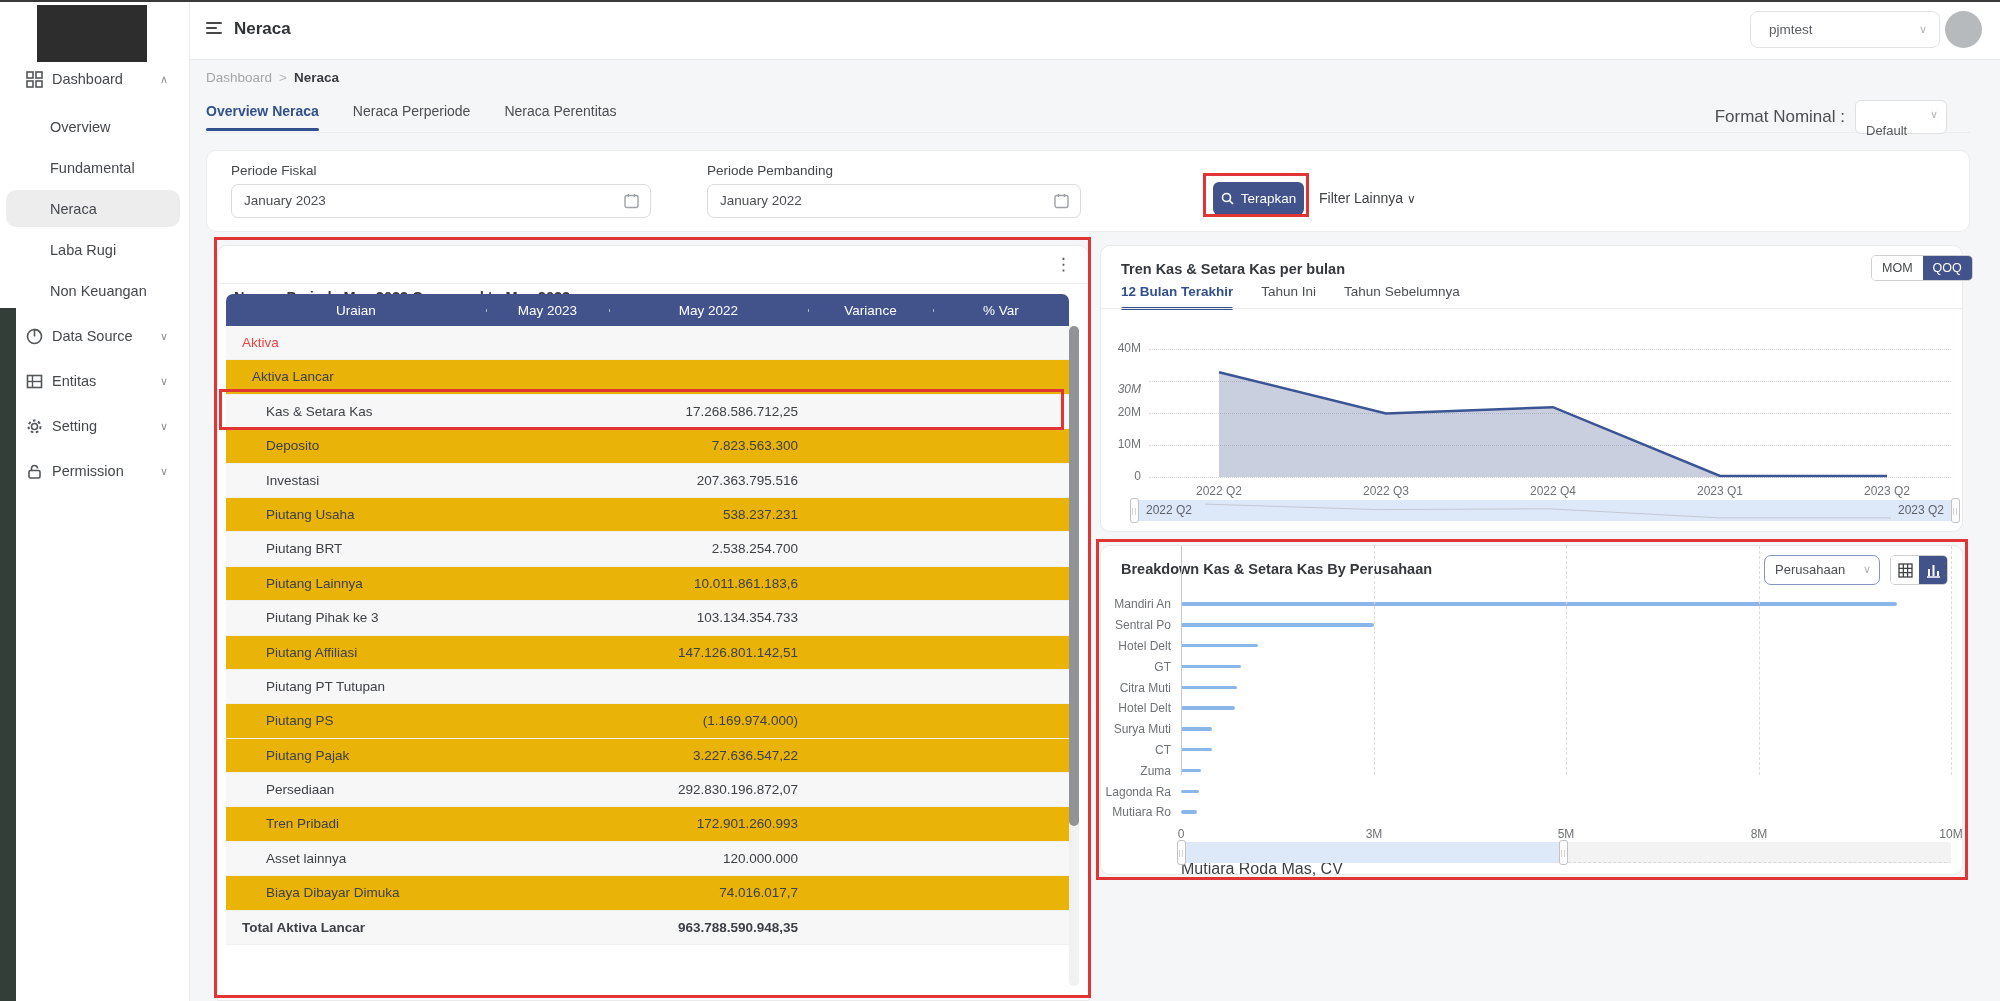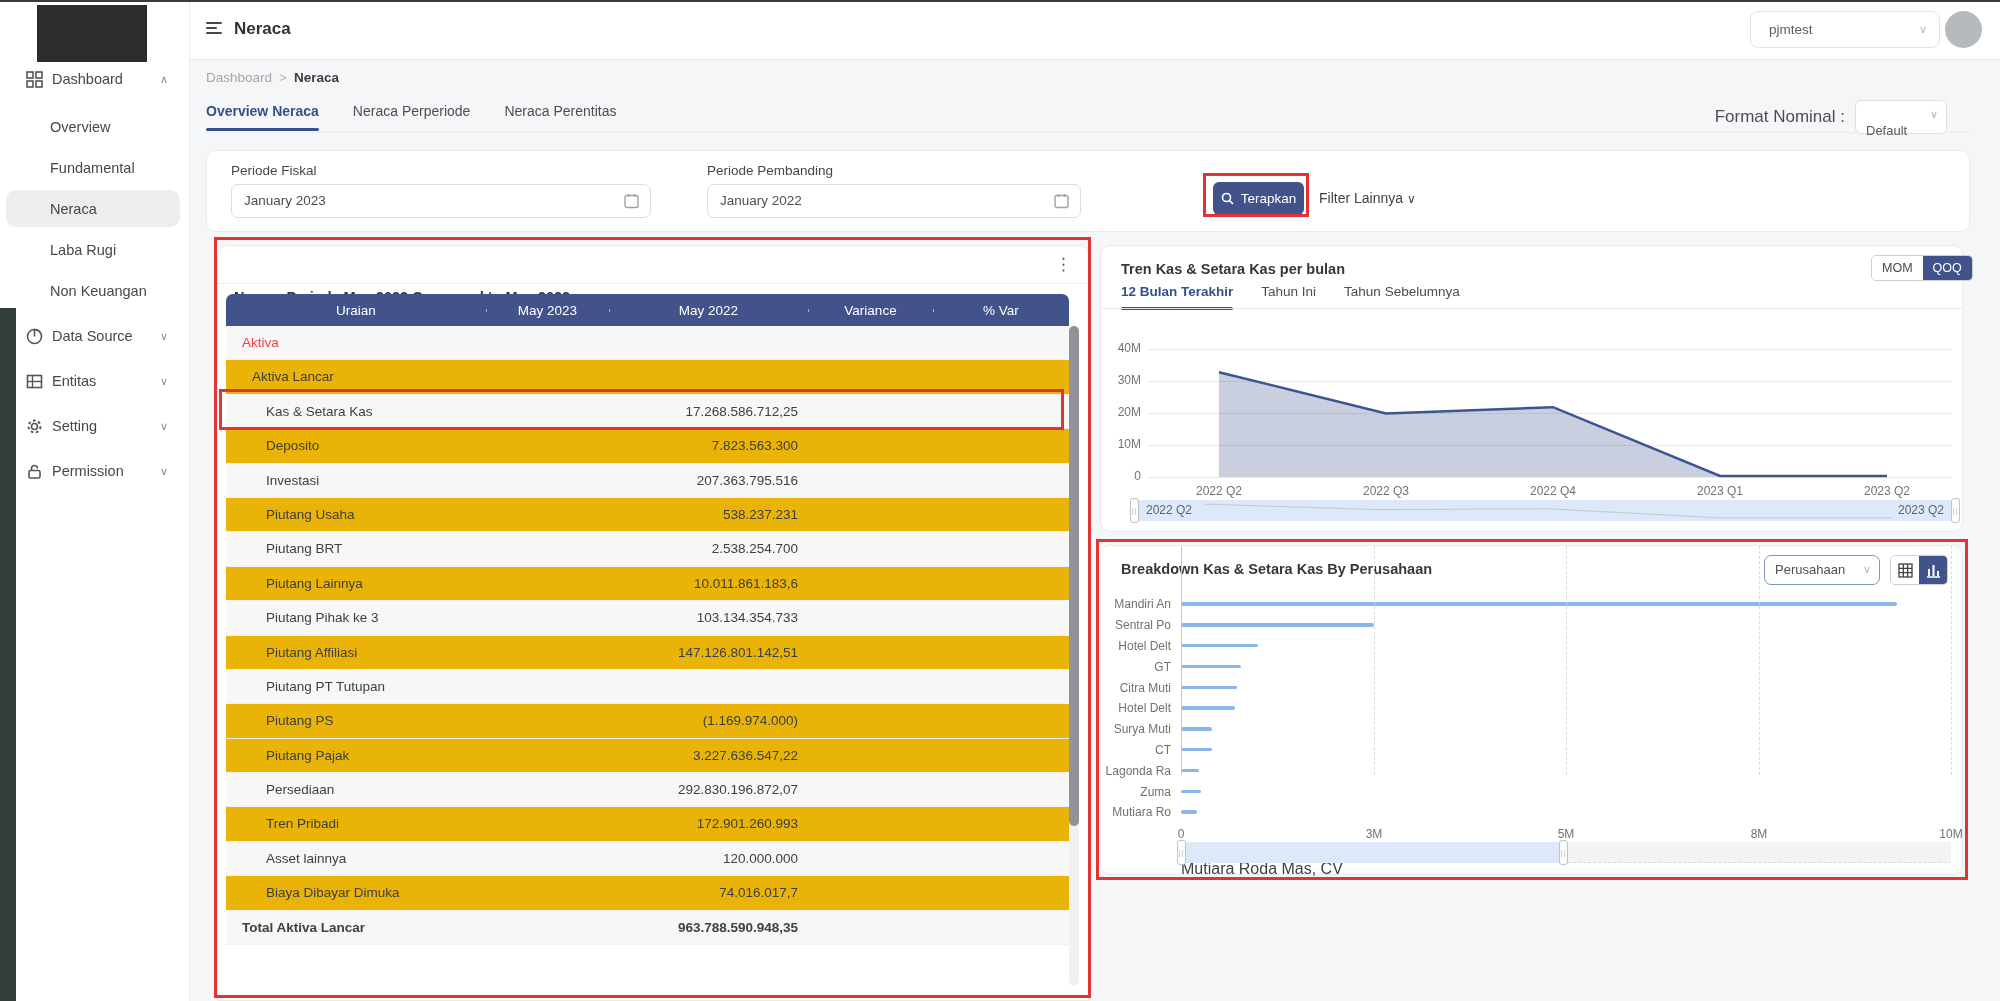--- a/index.html
+++ b/index.html
@@ -382,21 +382,21 @@
           <polyline id="prev-line" points="72,4.1 244,9.6 416,8.8 587,17.9 758,17.9" fill="none" stroke="#c3c8d1" stroke-width="1"></polyline>
         </svg>
       <div class="bhandle" style="left:-3px;">||</div>
       <div class="blabel" style="left:13px;">2022 Q2</div>
       <div class="blabel" style="right:13px;">2023 Q2</div>
       <div class="bhandle" style="right:-3px;">||</div>
     </div>
   <div class="hgrid" style="top: 103px;"></div>
       <div class="ytick" style="top: 95px;">40M</div>
       <div class="hgrid" style="top: 135px;"></div>
-      <div class="ytick" style="top: 127px;">30M</div>
+      <div class="ytick" style="top: 136px; font-style: italic;">30M</div>
       <div class="hgrid" style="top: 167px;"></div>
       <div class="ytick" style="top: 159px;">20M</div>
       <div class="hgrid" style="top: 199px;"></div>
       <div class="ytick" style="top: 191px;">10M</div>
       <div class="hgrid" style="top: 231px;"></div>
       <div class="ytick" style="top: 223px;">0</div>
       <div class="xtick" style="left: 118px; top: 238px;">2022 Q2</div>
       <div class="xtick" style="left: 285px; top: 238px;">2022 Q3</div>
       <div class="xtick" style="left: 452px; top: 238px;">2022 Q4</div>
       <div class="xtick" style="left: 619px; top: 238px;">2023 Q1</div>
@@ -485,29 +485,29 @@
             <div class="bd-bar" style="width: 31px;"></div>
           </div>
         </div>
         <div class="bd-row">
           <div class="bd-label">CT</div>
           <div class="bd-barzone">
             <div class="bd-bar" style="width: 31px;"></div>
           </div>
         </div>
         <div class="bd-row">
+          <div class="bd-label">Zuma</div>
+          <div class="bd-barzone">
+            <div class="bd-bar" style="width: 20px;"></div>
+          </div>
+        </div>
+        <div class="bd-row">
           <div class="bd-label">Lagonda Ra</div>
           <div class="bd-barzone">
             <div class="bd-bar" style="width: 18px;"></div>
-          </div>
-        </div>
-        <div class="bd-row">
-          <div class="bd-label">Zuma</div>
-          <div class="bd-barzone">
-            <div class="bd-bar" style="width: 20px;"></div>
           </div>
         </div>
         <div class="bd-row">
           <div class="bd-label">Mutiara Ro</div>
           <div class="bd-barzone">
             <div class="bd-bar" style="width: 16px;"></div>
           </div>
         </div>
       </div>
     <div class="bd-grid" id="bd-grid">

